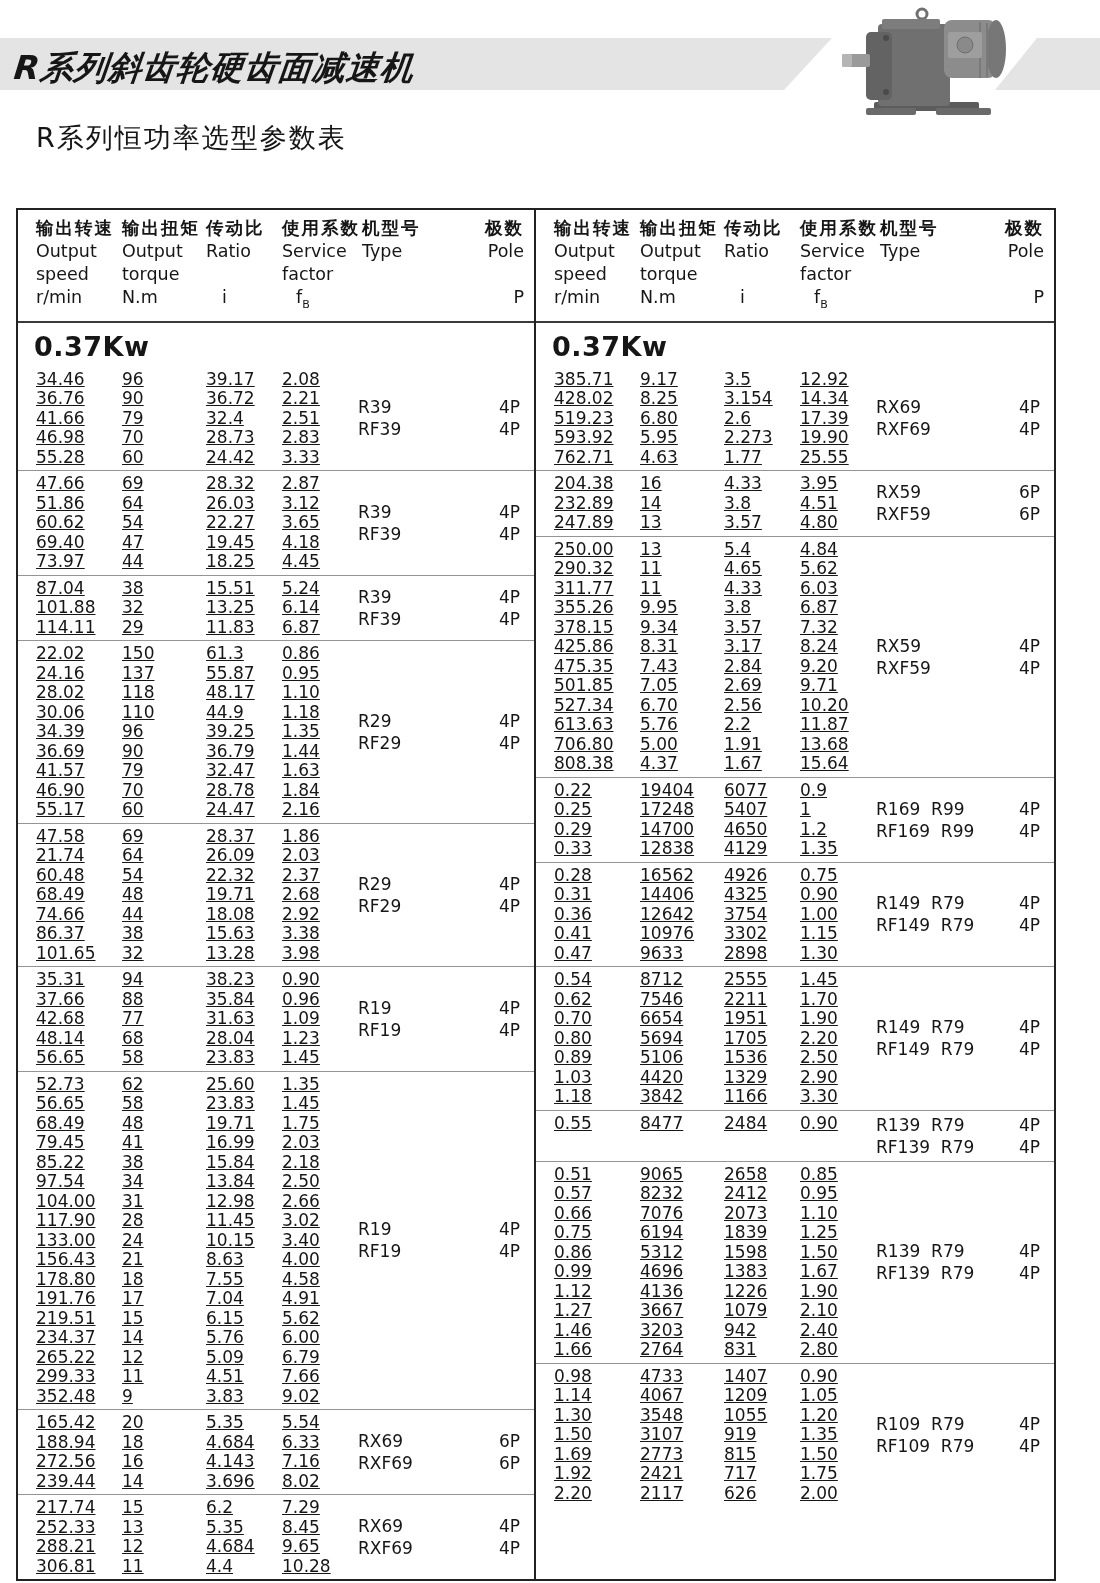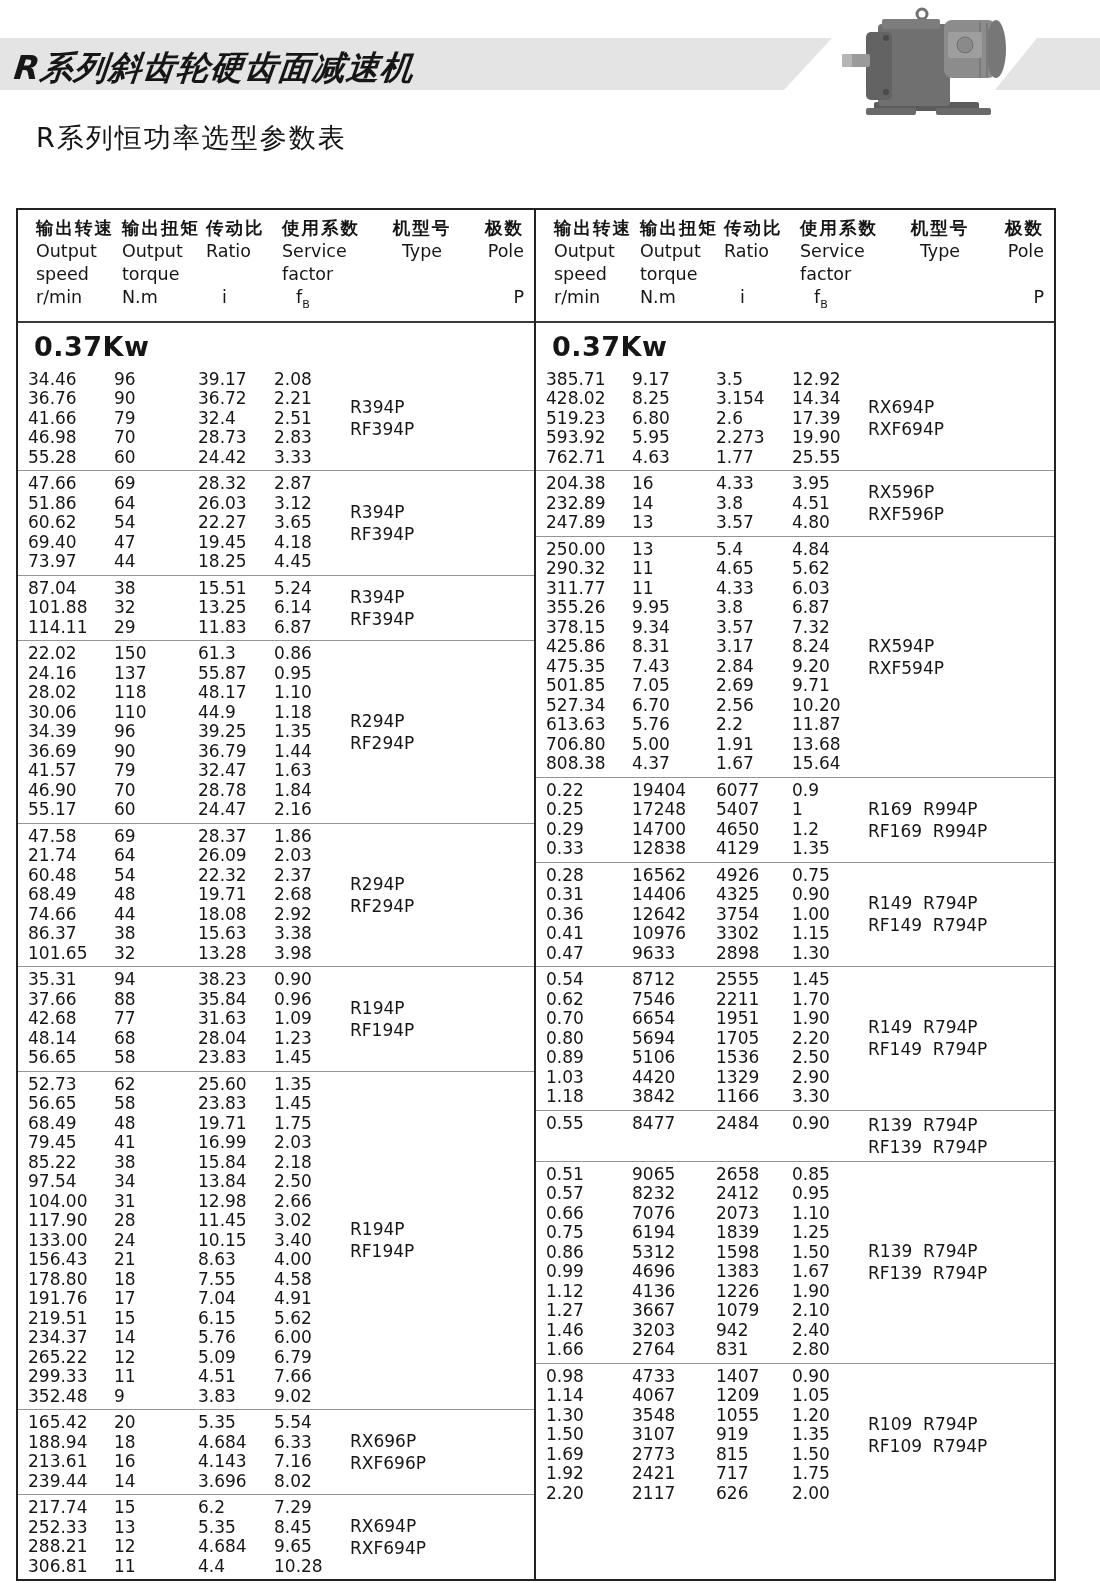--- a/index.html
+++ b/index.html
@@ -21,34 +21,34 @@
   
   .big-table{position:absolute;left:16px;top:208px;width:1040px;border:2px solid #222;
         display:flex;box-sizing:border-box;background:#fff;}
   .half{width:50%;box-sizing:border-box;}
   .half.left{border-right:2px solid #222;}
 
   .thead{display:grid;grid-template-columns:86px 84px 76px 80px 120px 1fr;
         padding:7px 0 5px 18px;border-bottom:2px solid #3a3a3a;}
   .hcell div{line-height:23px;font-size:17.5px;white-space:nowrap;}
   .hcn{font-weight:bold;letter-spacing:2px;}
-  .hcol5{text-align:center;}
+  .hcol5{}
   .hcol6{text-align:right;padding-right:10px;}
   .hcol3 .hunit{padding-left:16px;}
   .hcol4 .hunit{padding-left:14px;}
   .hunit sub{font-size:11px;}
 
   .ptitle{font-size:27px;font-weight:bold;padding:8px 16px 5px 16px;letter-spacing:.5px;}
   .group{display:flex;padding:3px 0;}
   .group + .group{border-top:1px solid #949494;}
   .section + .section{border-top:1px solid #949494;}
-  .rows{display:grid;grid-template-columns:86px 84px 76px 76px;padding-left:10px;align-content:start;}
+  .rows{display:grid;grid-template-columns:86px 84px 76px 76px;padding-left:18px;align-content:start;text-decoration:underline;}
   .cell{font-size:17px;line-height:19.5px;white-space:nowrap;}
   .types{flex:1;display:flex;flex-direction:column;justify-content:center;padding-right:14px;}
-  .type-line{display:flex;font-size:17px;line-height:22px;white-space:pre;}
+  .type-line{display:flex;justify-content:space-between;font-size:17px;line-height:22px;white-space:pre;}
 </style>
 </head>
 <body>
 
 <div class="page">
 
   <div class="band"></div>
   <div class="band-right"></div>
   <h1 class="banner-title">R系列斜齿轮硬齿面减速机</h1>
 
@@ -380,21 +380,21 @@
             <div class="group">
               <div class="rows">
                 <div class="cell">165.42</div>
                 <div class="cell">20</div>
                 <div class="cell">5.35</div>
                 <div class="cell">5.54</div>
                 <div class="cell">188.94</div>
                 <div class="cell">18</div>
                 <div class="cell">4.684</div>
                 <div class="cell">6.33</div>
-                <div class="cell">213.61</div>
+                <div class="cell">272.56</div>
                 <div class="cell">16</div>
                 <div class="cell">4.143</div>
                 <div class="cell">7.16</div>
                 <div class="cell">239.44</div>
                 <div class="cell">14</div>
                 <div class="cell">3.696</div>
                 <div class="cell">8.02</div>
               </div>
               <div class="types">
                 <div class="type-line"><span class="tname">RX69</span><span class="tpole">6P</span></div>

